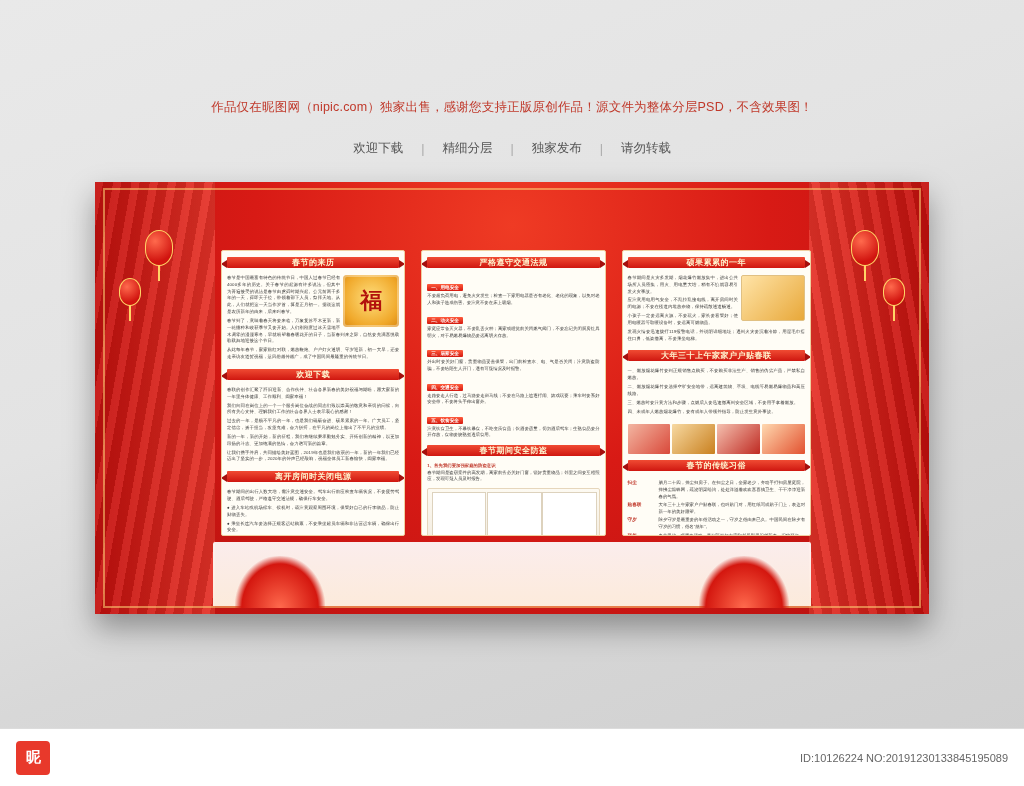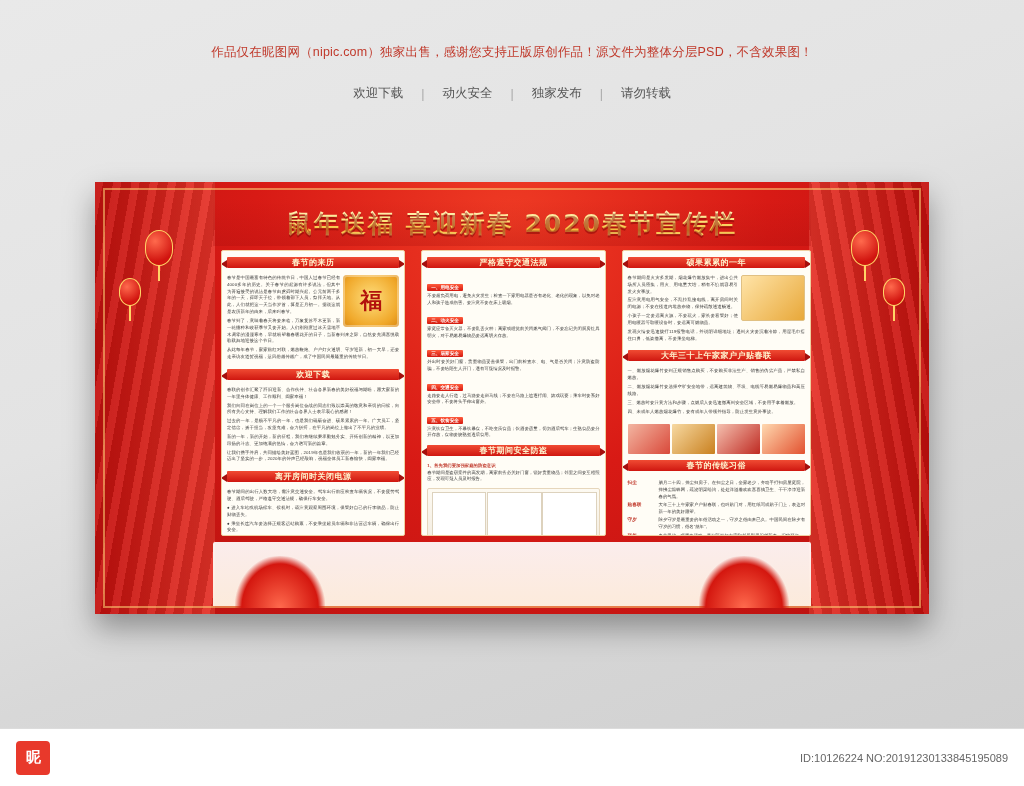--- a/index.html
+++ b/index.html
@@ -12,21 +12,21 @@
     font-family: "Liberation Sans", sans-serif;
     background: linear-gradient(160deg, #e9e9e9 0%, #e3e3e3 40%, #d8d8d8 62%, #cfcfcf 100%);
     overflow: hidden;
     position: relative;
   }
   
   .notice {
     text-align: center;
     color: #c0392b;
     font-size: 12.5px;
-    padding-top: 44px;
+    padding-top: 99px;
     letter-spacing: .2px;
   }
   .sub-links {
     text-align: center;
     color: #555;
     font-size: 12.5px;
     margin-top: 24px;
     display: flex;
     justify-content: center;
     gap: 0px;
@@ -302,38 +302,35 @@
   .footer-id { font-size: 11px; color: #666; }
 </style>
 </head>
 <body>
 
 <div class="notice">作品仅在昵图网（nipic.com）独家出售，感谢您支持正版原创作品！源文件为整体分层PSD，不含效果图！</div>
 
 <div class="sub-links">
   <span class="item">欢迎下载</span>
   <span class="sep">|</span>
-  <span class="item">动火安全</span>
+  <span class="item">精细分层</span>
   <span class="sep">|</span>
   <span class="item">独家发布</span>
   <span class="sep">|</span>
   <span class="item">请勿转载</span>
 </div>
 
 <div class="poster">
   <div class="gold-frame"></div>
 
   <div class="lantern l1"></div>
   <div class="lantern l2"></div>
   <div class="lantern l3"></div>
   <div class="lantern l4"></div>
 
-  <div class="title-band">
-    <div class="title-text">鼠年送福 喜迎新春 2020春节宣传栏</div>
-  </div>
 
   <div class="poster-bottom"></div>
   <div class="flower fl"></div>
   <div class="flower fr"></div>
 
   <div class="content">
 
     <div class="col c1">
 
       <div class="sec-head">春节的来历</div>

